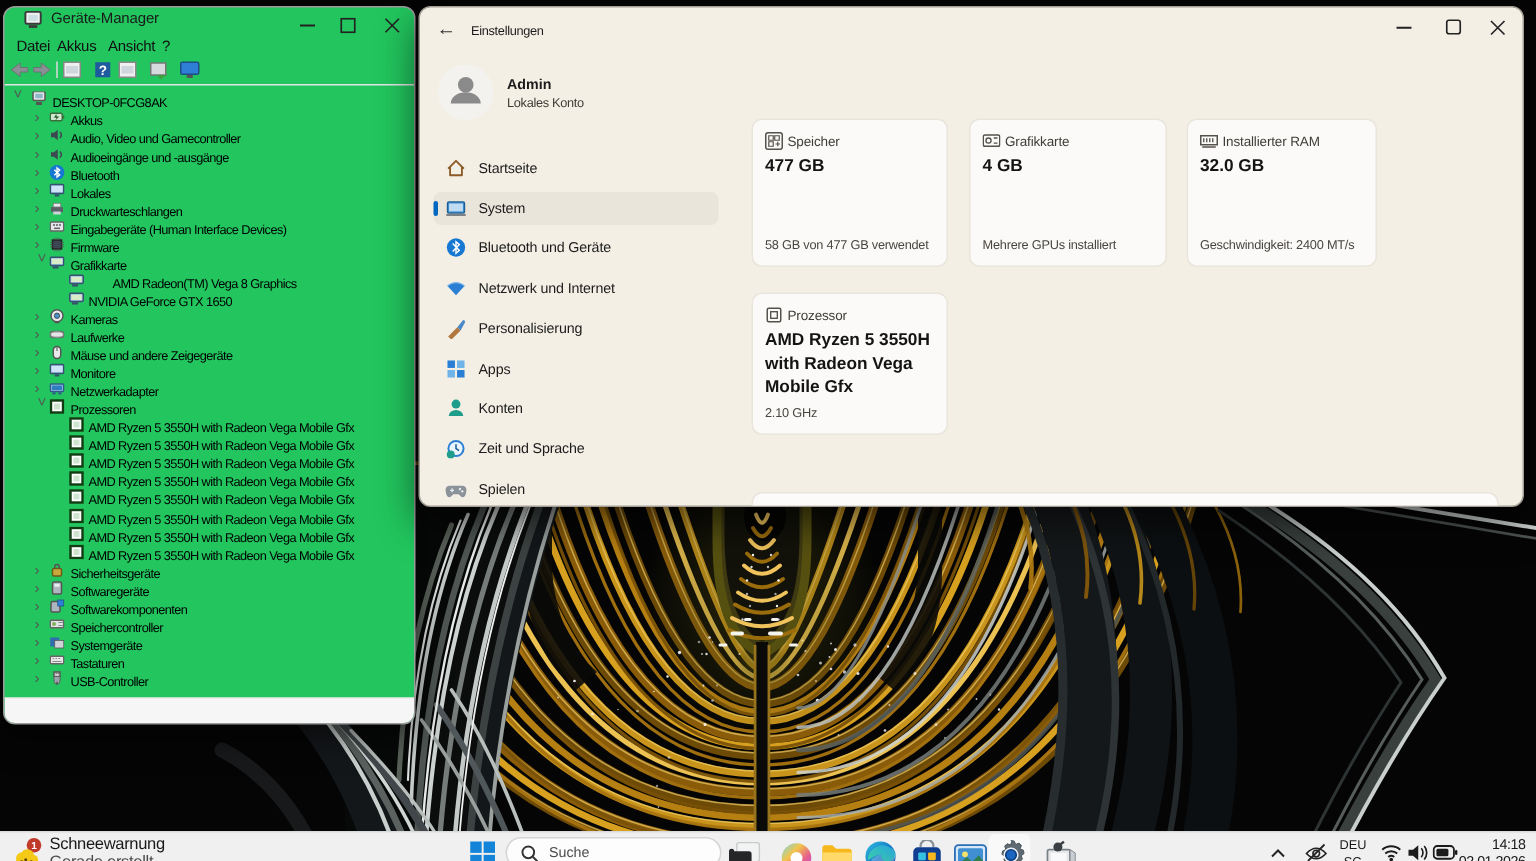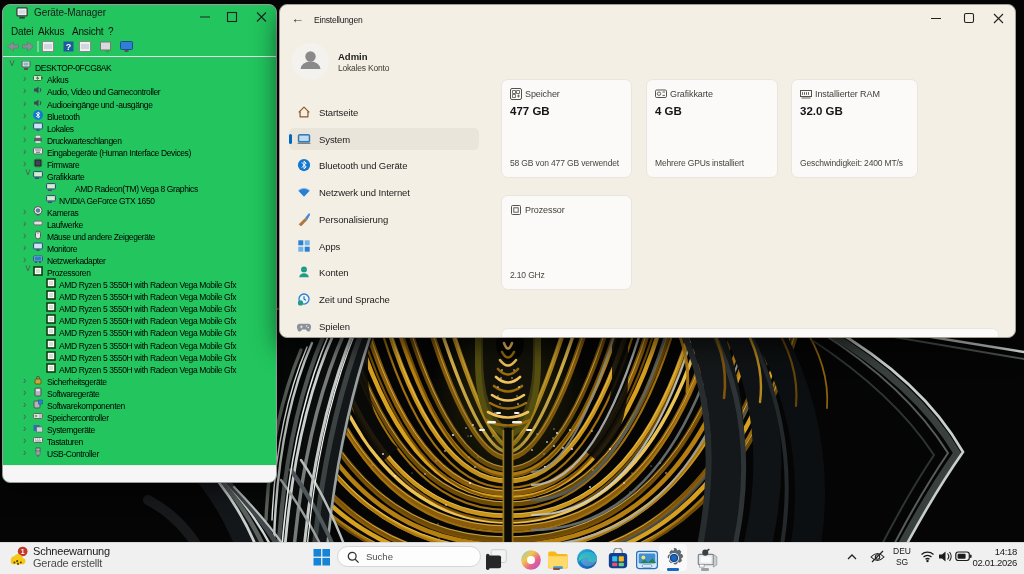--- a/index.html
+++ b/index.html
@@ -40,21 +40,21 @@
   #navsel { background:#eae5da; border-radius:5px; }
   #navsel::before { content:""; position:absolute; left:0px; top:6px; width:3px; height:10px;
     background:#0067c0; border-radius:2px; }
   .card { position:absolute; background:#fbfaf8; border:1px solid #e9e5dc; border-radius:7px; }
   .card .clabel { position:absolute; left:23px; top:9px; font-size:9px; letter-spacing:-0.1px; color:#413e39; }
   .card .cicon { position:absolute; left:8px; top:8px; width:12px; height:12px; }
   .card .cvalue { position:absolute; left:8px; top:24px; font-size:11.5px; font-weight:bold; color:#141414; line-height:15.5px; white-space:nowrap; }
   .card .cfoot { position:absolute; left:8px; bottom:9px; font-size:8.5px; letter-spacing:-0.15px; color:#494640; white-space:nowrap; }
 
   
-  #tb { left:0; bottom:0; width:1024px; height:32px; background:#eff0ef;
+  #tb { left:0; bottom:0; width:1024px; height:20px; background:#eff0ef;
     border-top:1px solid #d9dad9; z-index:5; }
   #tb .witxt1 { position:absolute; left:33px; top:2px; font-size:11px; letter-spacing:-0.2px; color:#191919; }
   #tb .witxt2 { position:absolute; left:33px; top:14px; font-size:11px; letter-spacing:-0.2px; color:#4b4b4b; }
   #tb .searchpill { position:absolute; left:337px; top:3px; width:144px; height:21px;
     background:#fdfdfd; border:1px solid #d4d5d4; border-radius:11px; }
   #tb .tray { position:absolute; right:0; top:0; height:28px; }
   #tb .clock { position:absolute; right:7px; top:3px; text-align:right; font-size:9.5px; letter-spacing:-0.3px;
     color:#191919; line-height:11px; }
   #tb .lang { position:absolute; right:113px; top:3px; text-align:center; font-size:8.5px;
     color:#191919; line-height:11px; }
@@ -705,20 +705,21 @@
       <div class="clabel">Installierter RAM</div>
       <div class="cvalue">32.0 GB</div>
       <div class="cfoot">Geschwindigkeit: 2400 MT/s</div>
     </div>
     <div class="card" style="left:221px;top:190px;width:131px;height:95px">
       <svg class="cicon" width="12" height="12" viewBox="0 0 12 12">
             <rect x="1.5" y="1.5" width="9" height="9" rx="1" fill="none" stroke="#55524c"></rect>
             <rect x="3.8" y="3.8" width="4.4" height="4.4" fill="none" stroke="#55524c" stroke-width=".9"></rect>
           </svg>
       <div class="clabel">Prozessor</div>
+      <div class="cvalue">AMD Ryzen 5 3550H<br>with Radeon Vega<br>Mobile Gfx</div>
       <div class="cfoot">2.10 GHz</div>
     </div>
     </div>
 
     <div style="position:absolute;left:221px;top:323px;width:498px;height:20px;background:#fcfbf9;border:1px solid #e9e5dc;border-radius:7px"></div>
   </div>
 
   <div class="abs" id="tb">
     <svg class="tbicon" style="left:8px;top:3px" width="24" height="24" viewBox="0 0 24 24">
       <circle cx="16" cy="6" r="5.3" fill="#c0392b"></circle>

